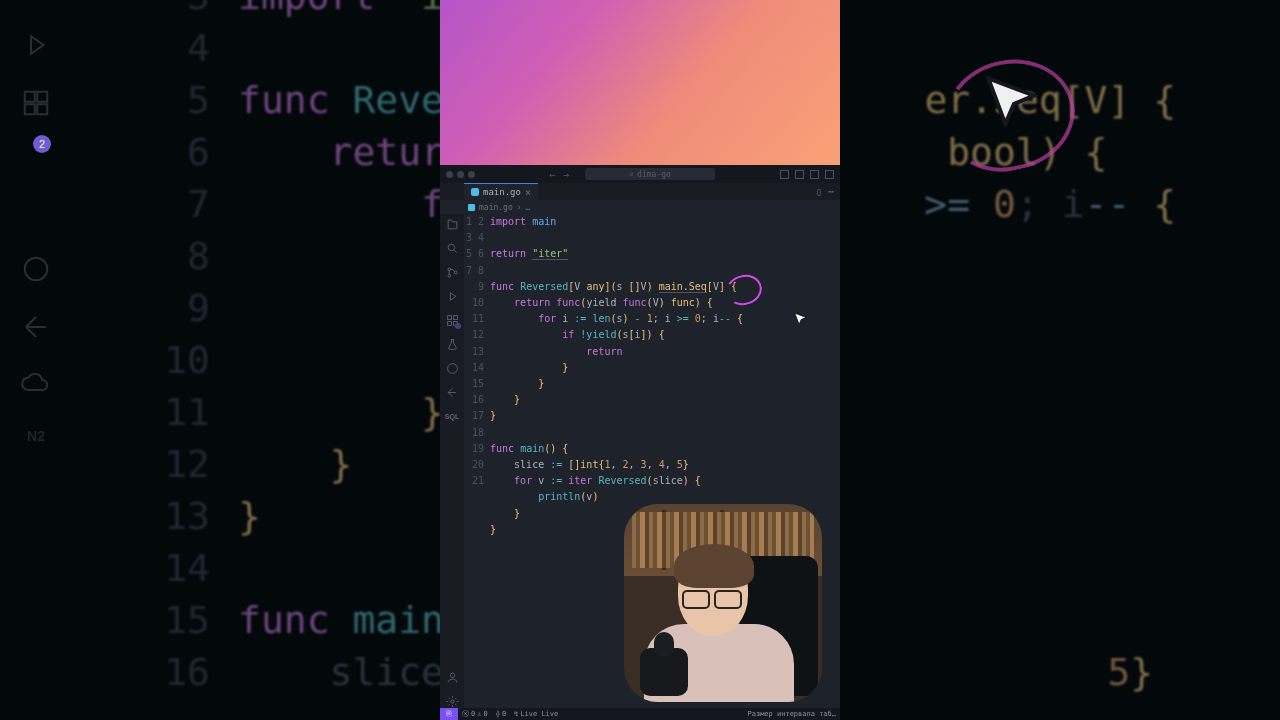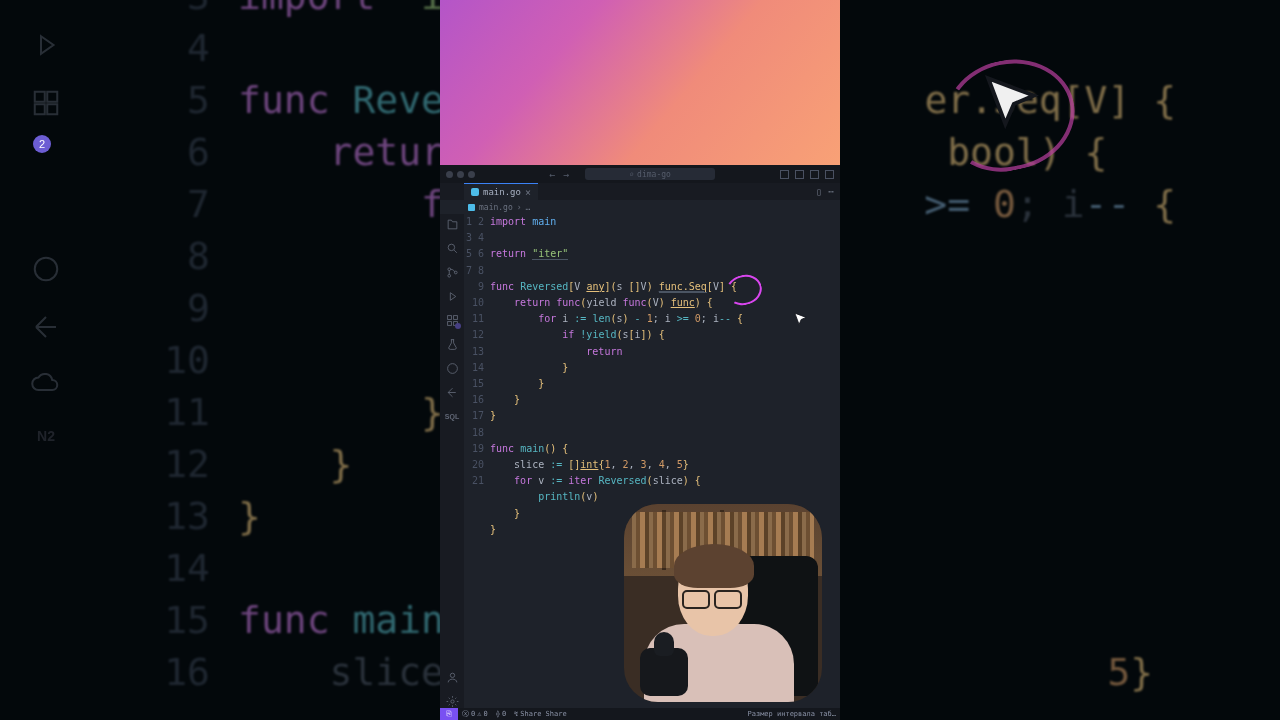--- a/index.html
+++ b/index.html
@@ -7,21 +7,21 @@
 
 
 .bg-layer { position:absolute; inset:0; overflow:hidden; }
 .bg-dim { position:absolute; inset:0; background:#03080b; }
 .bg-code { position:absolute; left:130px; top:-30px; font-size:38px; line-height:52px; white-space:pre; color:#4b5563; filter:blur(1px); opacity:.55; letter-spacing:0; }
 .bg-code .ln { display:inline-block; width:80px; text-align:right; color:#374151; margin-right:28px; }
 .bg-code .kw { color:#c678dd; } .bg-code .fn { color:#56b6c2; } .bg-code .ty { color:#e5c07b; } .bg-code .st { color:#98c379; } .bg-code .nm { color:#d19a66; } .bg-code .br { color:#e5c07b; } .bg-code .op { color:#7aa2c4; }
 .bg-cursor { position:absolute; right:235px; top:70px; }
 .bg-cursor svg { width:68px; height:68px; }
 .bg-ring { position:absolute; right:205px; top:60px; width:130px; height:110px; border:4px solid #ba3fa0; border-radius:50% 50% 50% 45%; transform:rotate(-12deg); opacity:.7; border-left-color:transparent; }
-.bg-sidebar { position:absolute; left:16px; top:0; width:60px; height:100%; display:flex; flex-direction:column; gap:28px; padding-top:30px; align-items:center; }
+.bg-sidebar { position:absolute; left:6px; top:0; width:60px; height:100%; display:flex; flex-direction:column; gap:28px; padding-top:30px; align-items:center; }
 .bg-sidebar .ic { width:30px; height:30px; opacity:.28; }
 .bg-sidebar svg { width:100%; height:100%; fill:none; stroke:#8a92a6; stroke-width:1.6; }
 .bg-badge { position:absolute; left:33px; top:135px; width:18px; height:18px; border-radius:50%; background:#6c5dd3; color:#fff; font-size:11px; display:flex; align-items:center; justify-content:center; font-family:sans-serif; }
 
 
 .fg { position:absolute; left:440px; top:0; width:400px; height:720px; background:#0b0f17; overflow:hidden; }
 
 
 .gradient-top { position:absolute; top:0; left:0; right:0; height:165px; background:linear-gradient(130deg,#b455c8 0%,#d05fb4 30%,#f08b7a 60%,#f8a176 100%); }
 
@@ -41,21 +41,21 @@
 .vsc-crumb .go-ic { width:7px; height:7px; background:#4dbce9; border-radius:1px; }
 
 .vsc-body { position:absolute; top:49px; bottom:12px; left:0; right:0; display:flex; }
 .activity { width:24px; background:#181b22; display:flex; flex-direction:column; align-items:center; gap:11px; padding-top:4px; }
 .activity .aic { width:13px; height:13px; opacity:.55; position:relative; }
 .activity .aic svg { width:100%; height:100%; fill:none; stroke:#9aa3b8; stroke-width:1.6; }
 .activity .dot { position:absolute; right:-2px; bottom:-2px; width:6px; height:6px; border-radius:50%; background:#6c5dd3; }
 
 .gutter { width:26px; text-align:right; padding-right:6px; color:#495163; font-size:10px; line-height:16.2px; padding-top:0; }
 .code { flex:1; font-size:10px; line-height:16.2px; white-space:pre; color:#abb2bf; position:relative; }
-.code .kw { color:#c678dd; } .code .fn { color:#56b6c2; } .code .ty { color:#e5c07b;text-decoration:underline; } .code .st { color:#98c379; } .code .nm { color:#d19a66; } .code .pc { color:#56b6c2; } .code .br { color:#e5c07b; } .code .bl { color:#61afef; }
+.code .kw { color:#c678dd; } .code .fn { color:#56b6c2; } .code .ty { color:#e5c07b; } .code .st { color:#98c379; } .code .nm { color:#d19a66; } .code .pc { color:#56b6c2; } .code .br { color:#e5c07b; } .code .bl { color:#61afef; }
 .code .under { text-decoration-color:#4b5563; border-bottom:1px solid #4b5563; }
 .hl-line { position:absolute; left:-26px; right:0; height:16px; background:#2a2f3b; top:324px; z-index:-1; }
 
 .cursor-anno { position:absolute; left:242px; top:65px; pointer-events:none; }
 .cursor-anno .ring { position:absolute; width:36px; height:30px; border:2px solid #d946ef; border-radius:50%; border-left-color:transparent; transform:rotate(-15deg); left:-6px; top:-4px; }
 .cursor-anno svg { width:17px; height:17px; }
 
 .minimap { position:absolute; right:4px; top:4px; width:16px; height:70px; opacity:.25; }
 
 .statusbar { position:absolute; bottom:0; left:0; right:0; height:12px; background:#14171d; display:flex; align-items:center; font-size:7px; color:#8a92a6; }
@@ -243,21 +243,21 @@
 17
 18
 19
 20
 21
 </div>
       <div class="code" id="code"><div style="position: relative; z-index: 1;"><span class="kw">import</span> <span class="bl">main</span>
 
 <span class="kw">return</span> <span class="st under">"iter"</span>
 
-<span class="kw">func</span> <span class="fn">Reversed</span><span class="br">[</span>V <span class="ty">any</span><span class="br">]</span><span class="br">(</span>s <span class="br">[]</span>V<span class="br">) </span><span class="ty under">func.Seq</span><span class="br">[</span>V<span class="br">] {</span>
+<span class="kw">func</span> <span class="fn">Reversed</span><span class="br">[</span>V <span class="ty">any</span><span class="br">]</span><span class="br">(</span>s <span class="br">[]</span>V<span class="br">) </span><span class="ty under">main.Seq</span><span class="br">[</span>V<span class="br">] {</span>
     <span class="kw">return</span> <span class="kw">func</span><span class="br">(</span>yield <span class="kw">func</span><span class="br">(</span>V<span class="br">) </span><span class="ty">func</span><span class="br">) {</span>
         <span class="kw">for</span> i <span class="pc">:=</span> <span class="fn">len</span><span class="br">(</span>s<span class="br">)</span> <span class="pc">-</span> <span class="nm">1</span>; i <span class="pc">&gt;=</span> <span class="nm">0</span>; i<span class="pc">--</span> <span class="br">{</span>
             <span class="kw">if</span> <span class="pc">!</span><span class="fn">yield</span><span class="br">(</span>s<span class="br">[</span>i<span class="br">]) {</span>
                 <span class="kw">return</span>
             <span class="br">}</span>
         <span class="br">}</span>
     <span class="br">}</span>
 <span class="br">}</span>
 
 <span class="kw">func</span> <span class="fn">main</span><span class="br">() {</span>
@@ -278,21 +278,21 @@
         <div class="minimap">
           
         </div>
       </div>
     </div>
 
     <div class="statusbar">
       <div class="remote">⎘</div>
       <div class="seg">ⓧ<span>0</span> ⚠<span>0</span></div>
       <div class="seg">⟠<span>0</span></div>
-      <div class="seg">↯ <span>Share Share</span></div>
+      <div class="seg">↯ <span>Live Live</span></div>
       <div class="seg" style="margin-left:auto">
           <span>Размер интервала таб…</span>
         </div>
     </div>
   </div>
 
   <div class="webcam">
     <div class="shelf"></div>
       <div class="books"></div>
     <div class="chair"></div>

